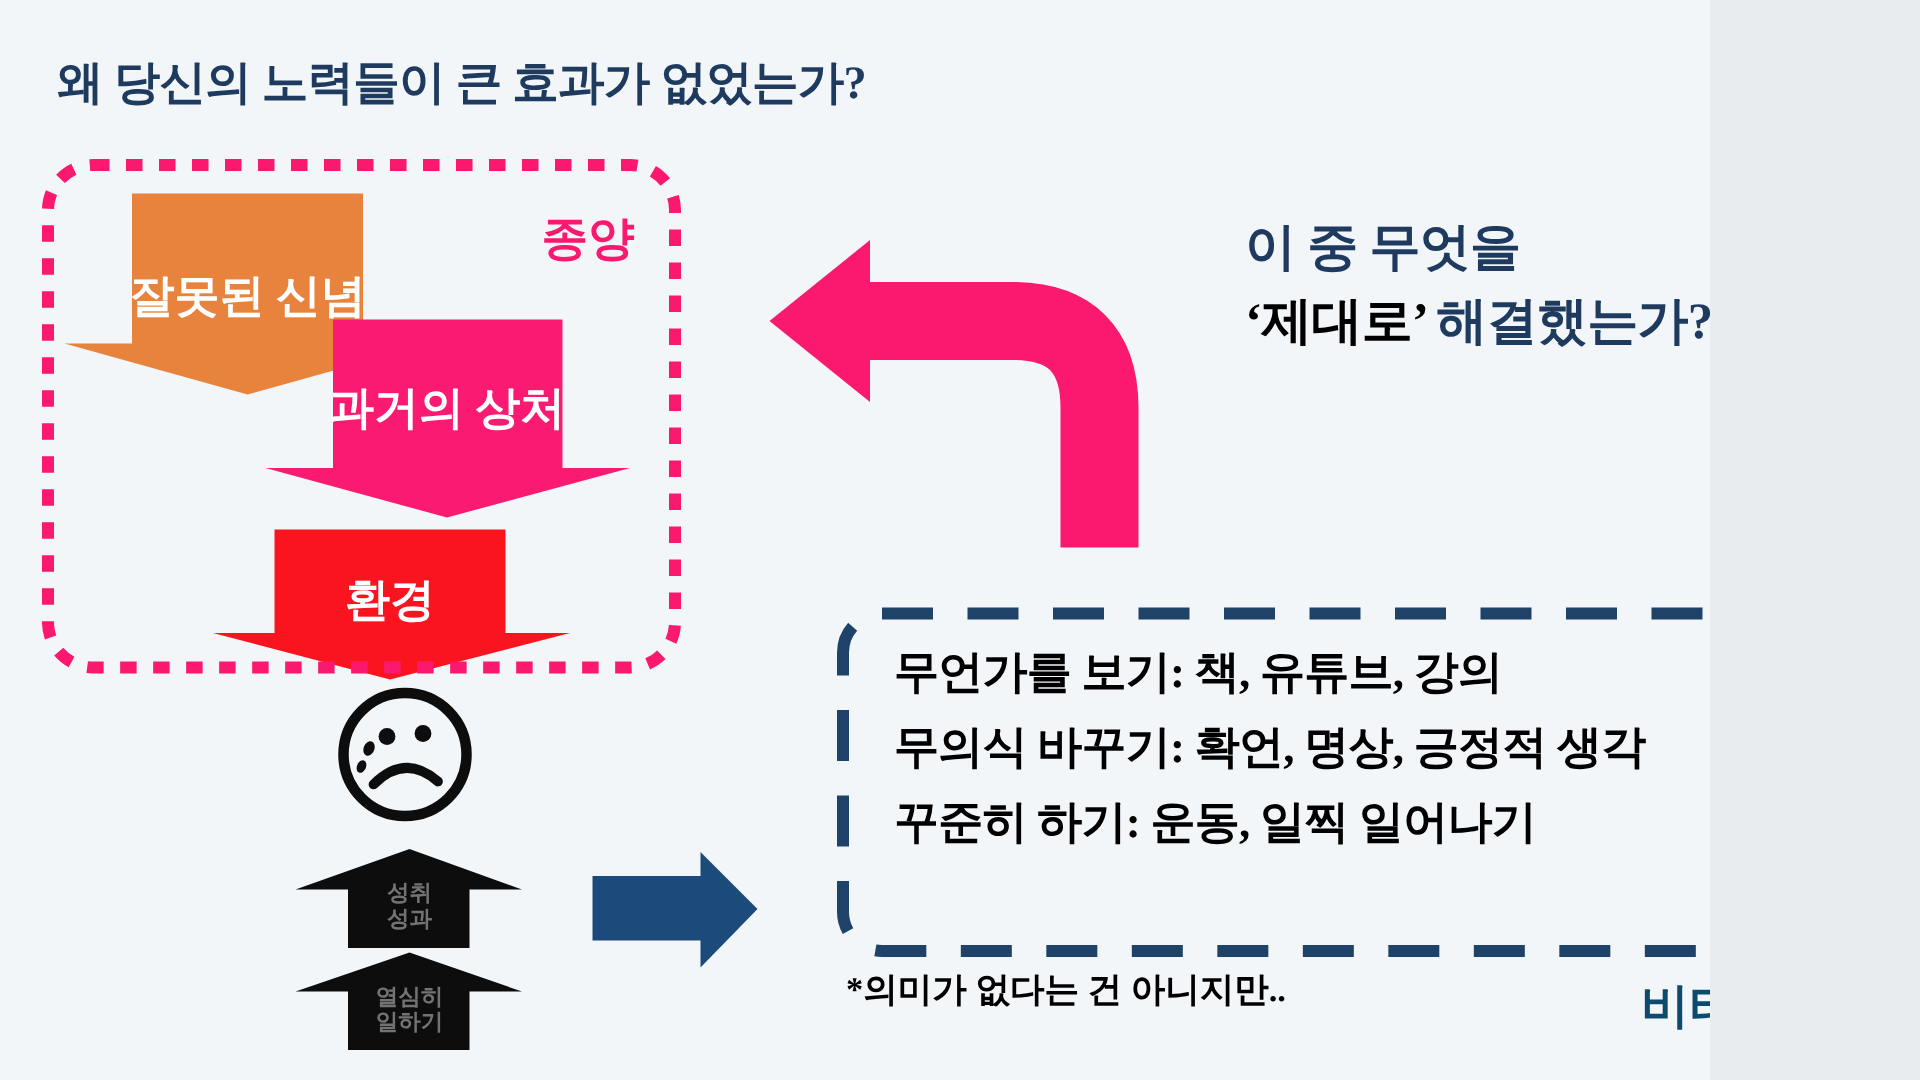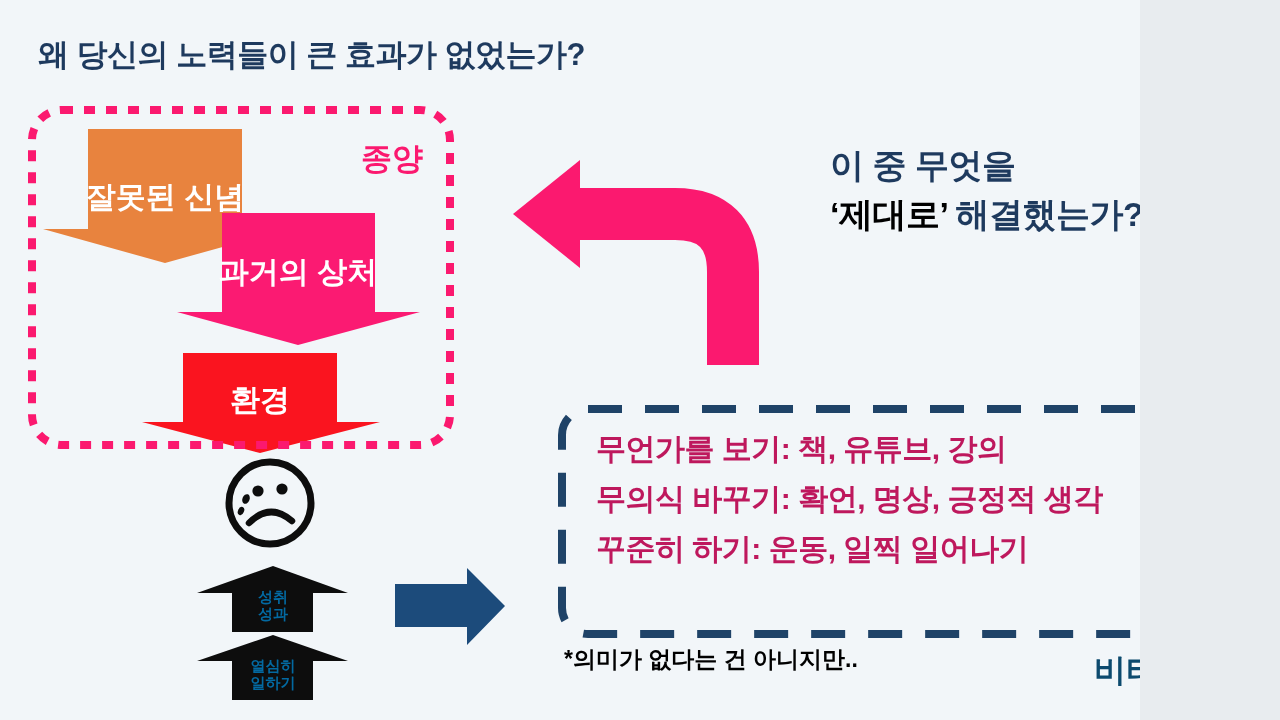--- a/index.html
+++ b/index.html
@@ -5,56 +5,57 @@
   html,body{margin:0;padding:0;}
   body{
     font-family:"Liberation Sans","DejaVu Sans",sans-serif;
     background:#e8ecef;
   }
   .slide{
     position:relative;
     width:1140px;height:720px;
     background:#f2f6f9;
     overflow:hidden;
+    font-family:Liberation Serif, serif;
   }
   .abs{position:absolute;}
   .title{
     left:38px;top:34px;
     font-size:31px;font-weight:800;
     color:#1e3a5e;
     letter-spacing:-0.5px;
   }
   .cause-label{
     color:#ffffff;font-weight:800;font-size:30px;
     transform:translateX(-50%);
     white-space:nowrap;
   }
   .tumor-title{
     color:#fb196f;font-weight:800;font-size:31px;
     transform:translateX(-50%);
     white-space:nowrap;
   }
   .up-arrow-label{
-    color:#0369a1;font-weight:700;font-size:15px;
+    color:#737373;font-weight:700;font-size:15px;
     line-height:17px;text-align:center;
     transform:translateX(-50%);
     white-space:pre-line;
   }
   .question{
     left:830px;top:141px;
     font-size:34px;font-weight:800;
     color:#1e3a5e;line-height:49px;
     letter-spacing:-0.5px;
     white-space:nowrap;
   }
   .question .hl{color:#000000;}
   .efforts-text{
     left:596px;top:424px;
     font-size:30px;font-weight:700;
-    color:#be185d;line-height:50px;
+    color:#000000;line-height:50px;
     letter-spacing:-0.5px;
     white-space:nowrap;
   }
   .footnote{
     left:564px;top:644px;
     font-size:23px;font-weight:700;
     color:#000000;
     white-space:nowrap;
   }
   .brand{

